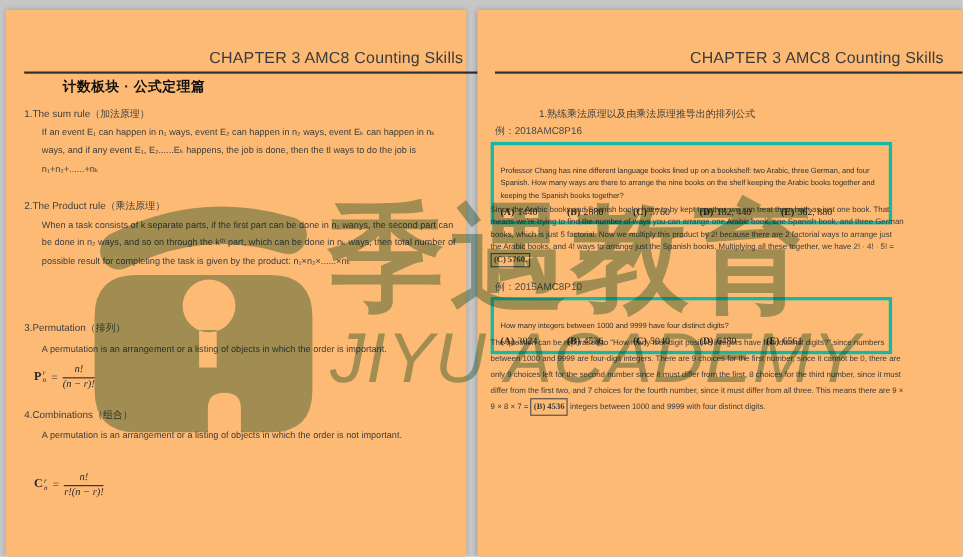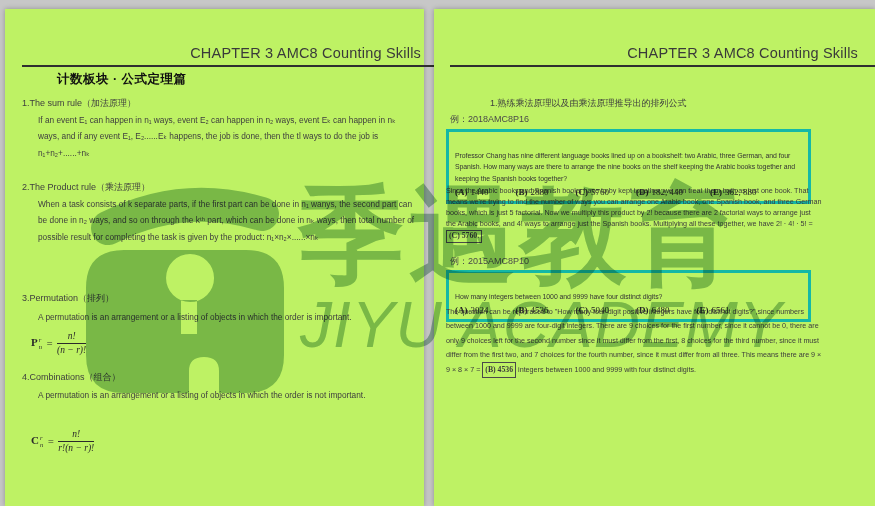--- a/index.html
+++ b/index.html
@@ -3,21 +3,21 @@
 <meta charset="utf-8">
 <style>
   html,body{margin:0;padding:0;}
   body{
     width:875px;height:506px;position:relative;overflow:hidden;
     background:#c7c7c7;
     font-family:"Liberation Sans","DejaVu Sans",sans-serif;
     -webkit-font-smoothing:antialiased;
   }
   .page{
-    position:absolute;top:9px;height:497px;background:#bef264;
+    position:absolute;top:9px;height:497px;background:#fdba74;
     box-shadow:0 0 5px rgba(0,0,0,.28);
   }
   .page-left{left:5px;width:419px;}
   .page-right{left:434px;width:441px;}
   .blk{position:absolute;}
   .chapter-header{
     border-bottom:2px solid #2f2f2f;text-align:right;
     font-size:14.5px;line-height:17px;color:#3a3a3a;letter-spacing:.2px;
     padding-right:22px;padding-bottom:3px;
   }

